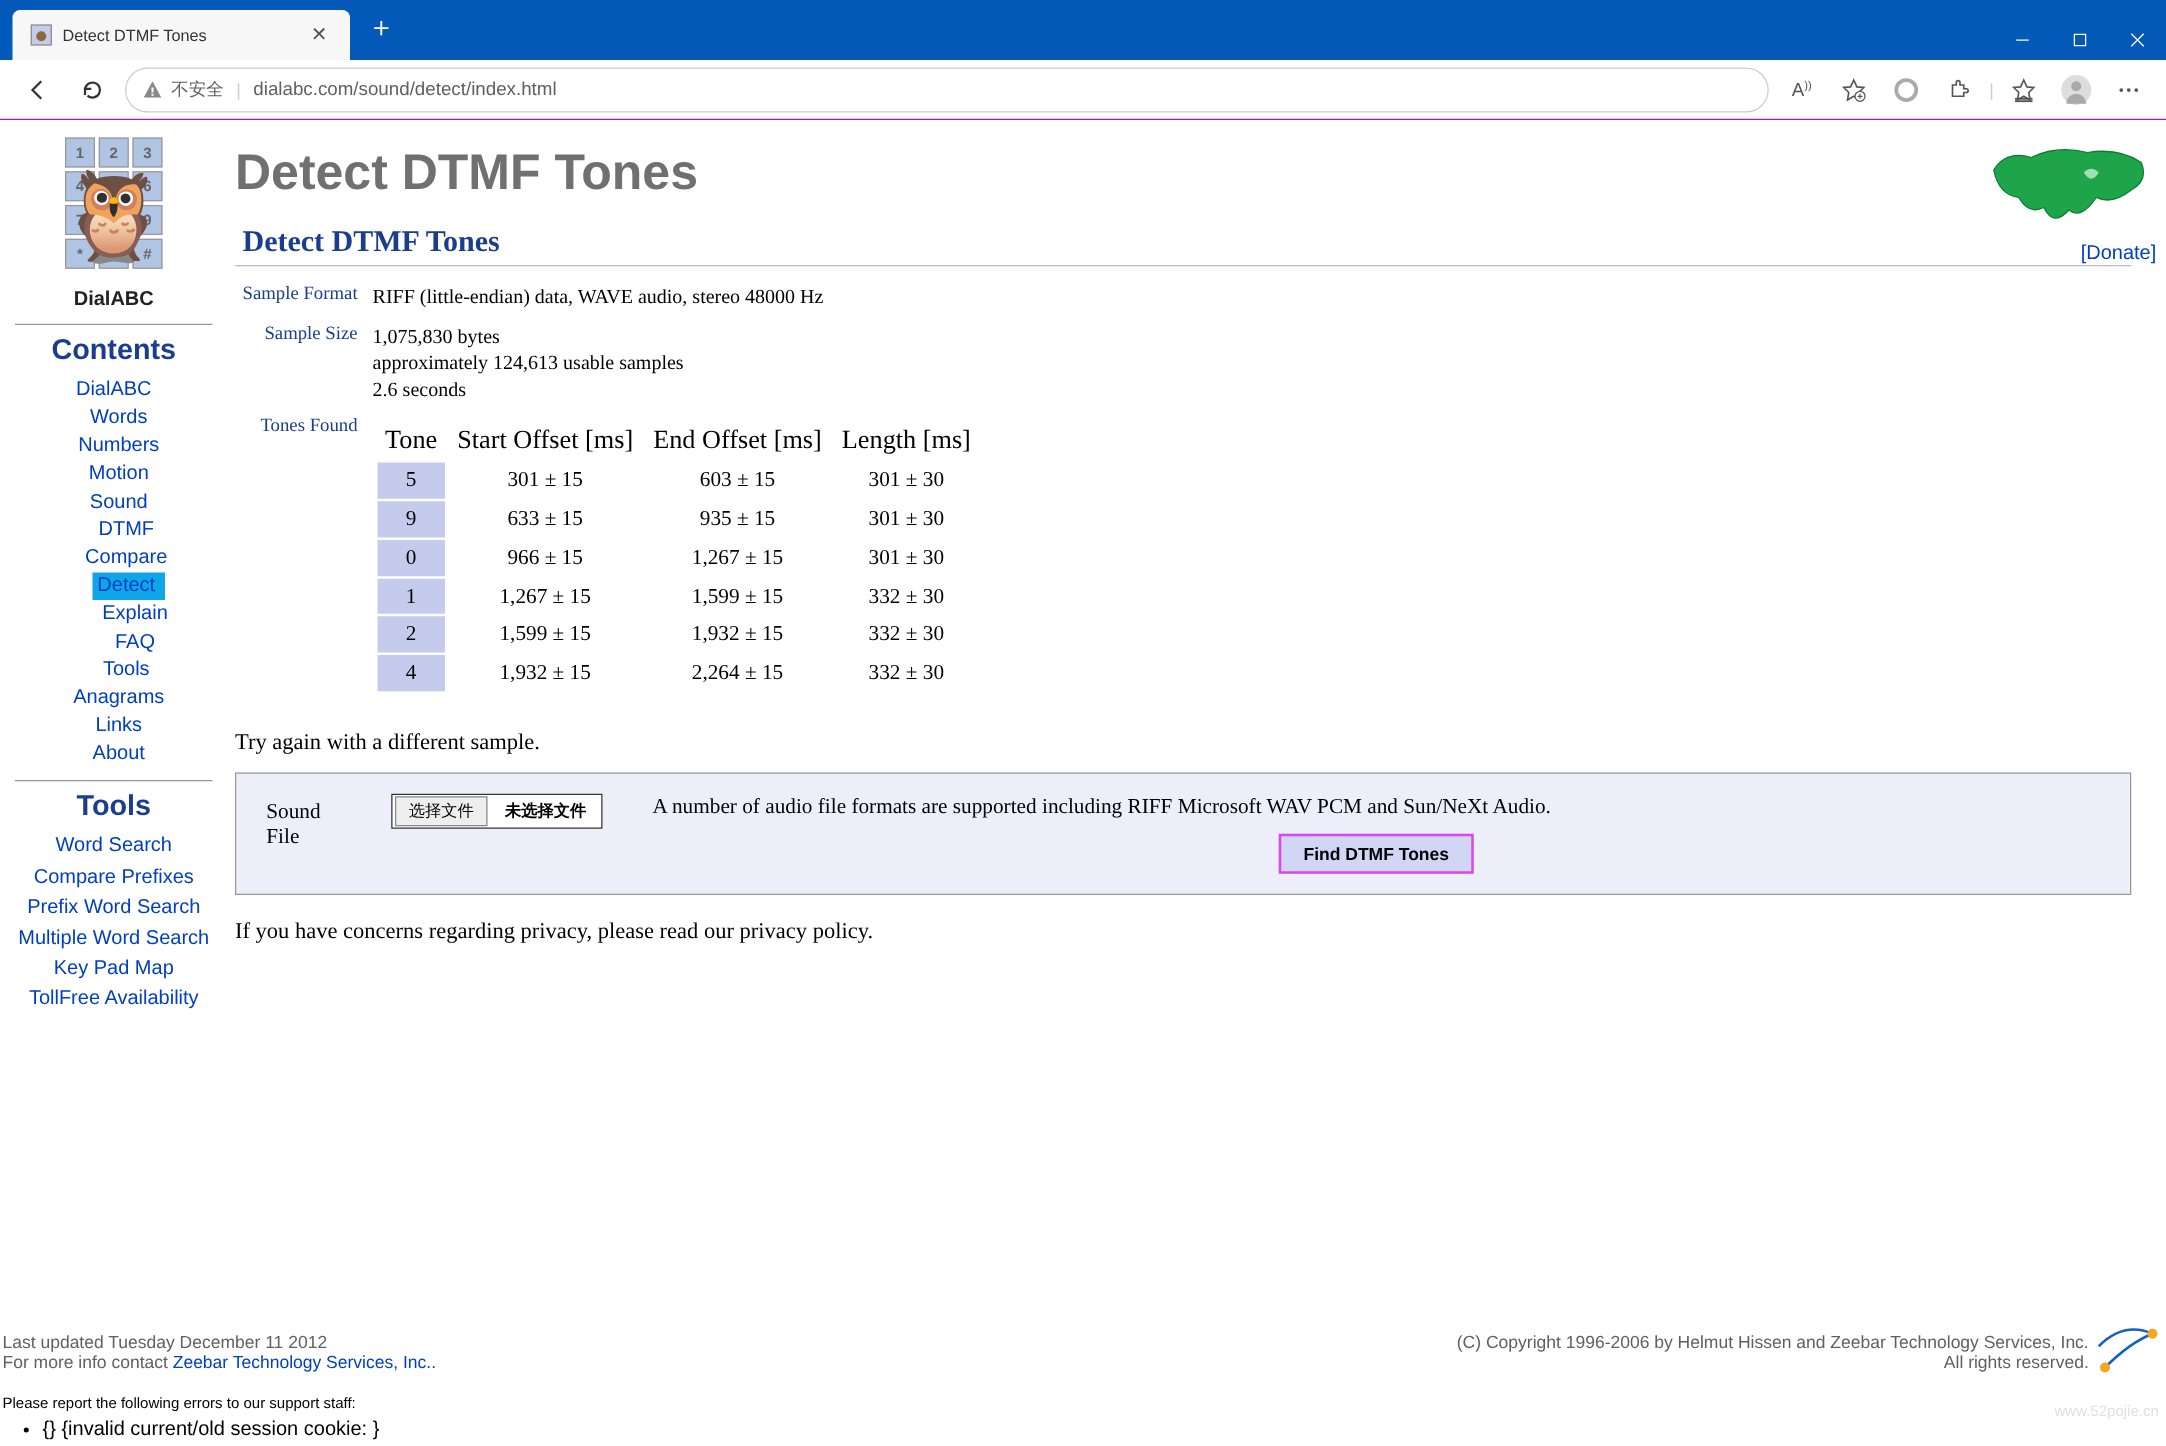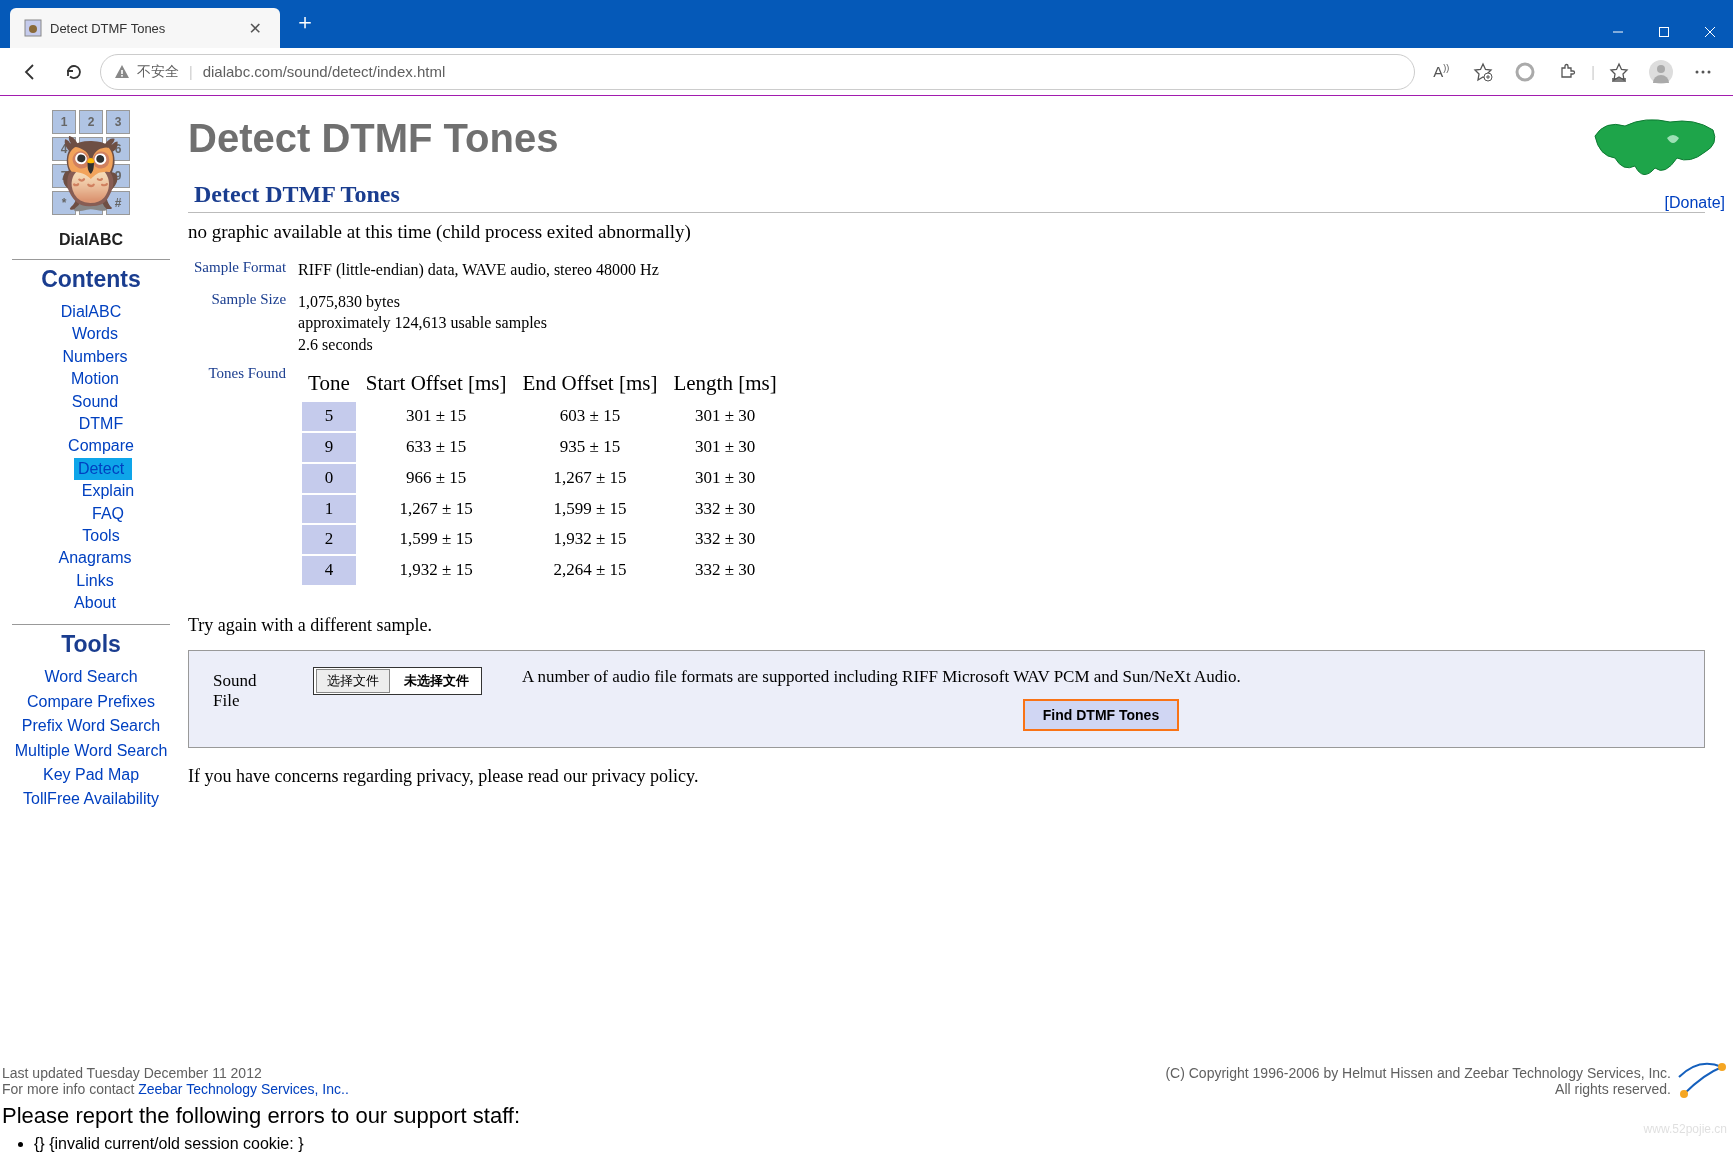--- a/index.html
+++ b/index.html
@@ -57,27 +57,27 @@
 .tones-table td { text-align: center; padding: 3px 10px; }
 .tones-table td.tone { background: #c5cbec; width: 26px; font-size: 17px; padding: 3px 6px; }
 
 .try-again { font-family: Georgia, serif; font-size: 18px; margin: 22px 0 14px; }
 
 .form-box { border: 1px solid #999; background: #eceef9; padding: 16px 24px; display: flex; gap: 40px; align-items: flex-start; flex-wrap: wrap; font-family: Georgia, serif; font-size: 17px; }
 .form-label { padding-top: 4px; }
 .file-widget { display: inline-flex; background: #fff; border: 1px solid #333; height: 28px; align-items: center; }
 .file-btn { background: #eee; border: 1px solid #888; padding: 2px 10px; margin: 2px; font-size: 13px; cursor: pointer; }
 .file-txt { padding: 0 12px; font-weight: bold; font-size: 13px; font-family: Arial, sans-serif; }
-.submit-btn { background: #d0d6f3; border: 2px solid #f97316; padding: 6px 18px; font-weight: bold; font-family: Arial, sans-serif; font-size: 14px; cursor: pointer; margin-top: 12px; }
+.submit-btn { background: #d0d6f3; border: 2px solid #d946ef; padding: 6px 18px; font-weight: bold; font-family: Arial, sans-serif; font-size: 14px; cursor: pointer; margin-top: 12px; }
 .privacy { font-family: Georgia, serif; font-size: 18px; margin: 18px 0; }
 
 .footer { position: absolute; bottom: 4px; left: 2px; right: 2px; font-family: Arial, sans-serif; font-size: 14px; color: #606060; }
 .footer .row { display: flex; justify-content: space-between; }
 .footer a { color: #0040c0; text-decoration: none; }
-.errhead { color: #000; font-size: 22px; margin-top: 6px; }
+.errhead { color: #000; font-size: 12px; margin-top: 18px; }
 .footer ul { margin: 6px 0 0 32px; color: #000; font-size: 16px; }
 .swirl { position: absolute; bottom: 55px; right: 4px; }
 .watermark { position: absolute; bottom: 21px; right: 6px; color: rgba(150,150,150,0.3); font-size: 12px; }
 
 svg { display: block; }
 </style>
 </head>
 <body>
 
 <div class="titlebar">
@@ -239,21 +239,20 @@
     <div class="ukraine">
       <svg width="140" height="80" viewBox="0 0 140 80">
           <path d="M10 28 Q20 12 40 18 Q60 8 85 14 Q110 10 128 22 Q134 36 120 44 Q105 56 92 50 Q80 68 70 60 Q58 74 50 58 Q38 64 30 50 Q14 48 10 28 Z" fill="#1ea54a" stroke="#0d7a32" stroke-width="1"></path>
           <path d="M82 30 Q88 24 94 30 Q88 40 82 30 Z" fill="#9de0b5"></path>
         </svg>
     </div>
     <a class="donate">[Donate]</a>
 
     <h2>Detect DTMF Tones</h2>
     <hr class="h2line">
-    <p class="msg">no graphic available at this time (child process exited abnormally)</p>
 
     <table class="info-table">
       <tbody>
           <tr>
         <td class="label">Sample Format</td>
         <td class="val">RIFF (little-endian) data, WAVE audio, stereo 48000 Hz</td>
       </tr>
       <tr>
         <td class="label">Sample Size</td>
         <td class="val">

